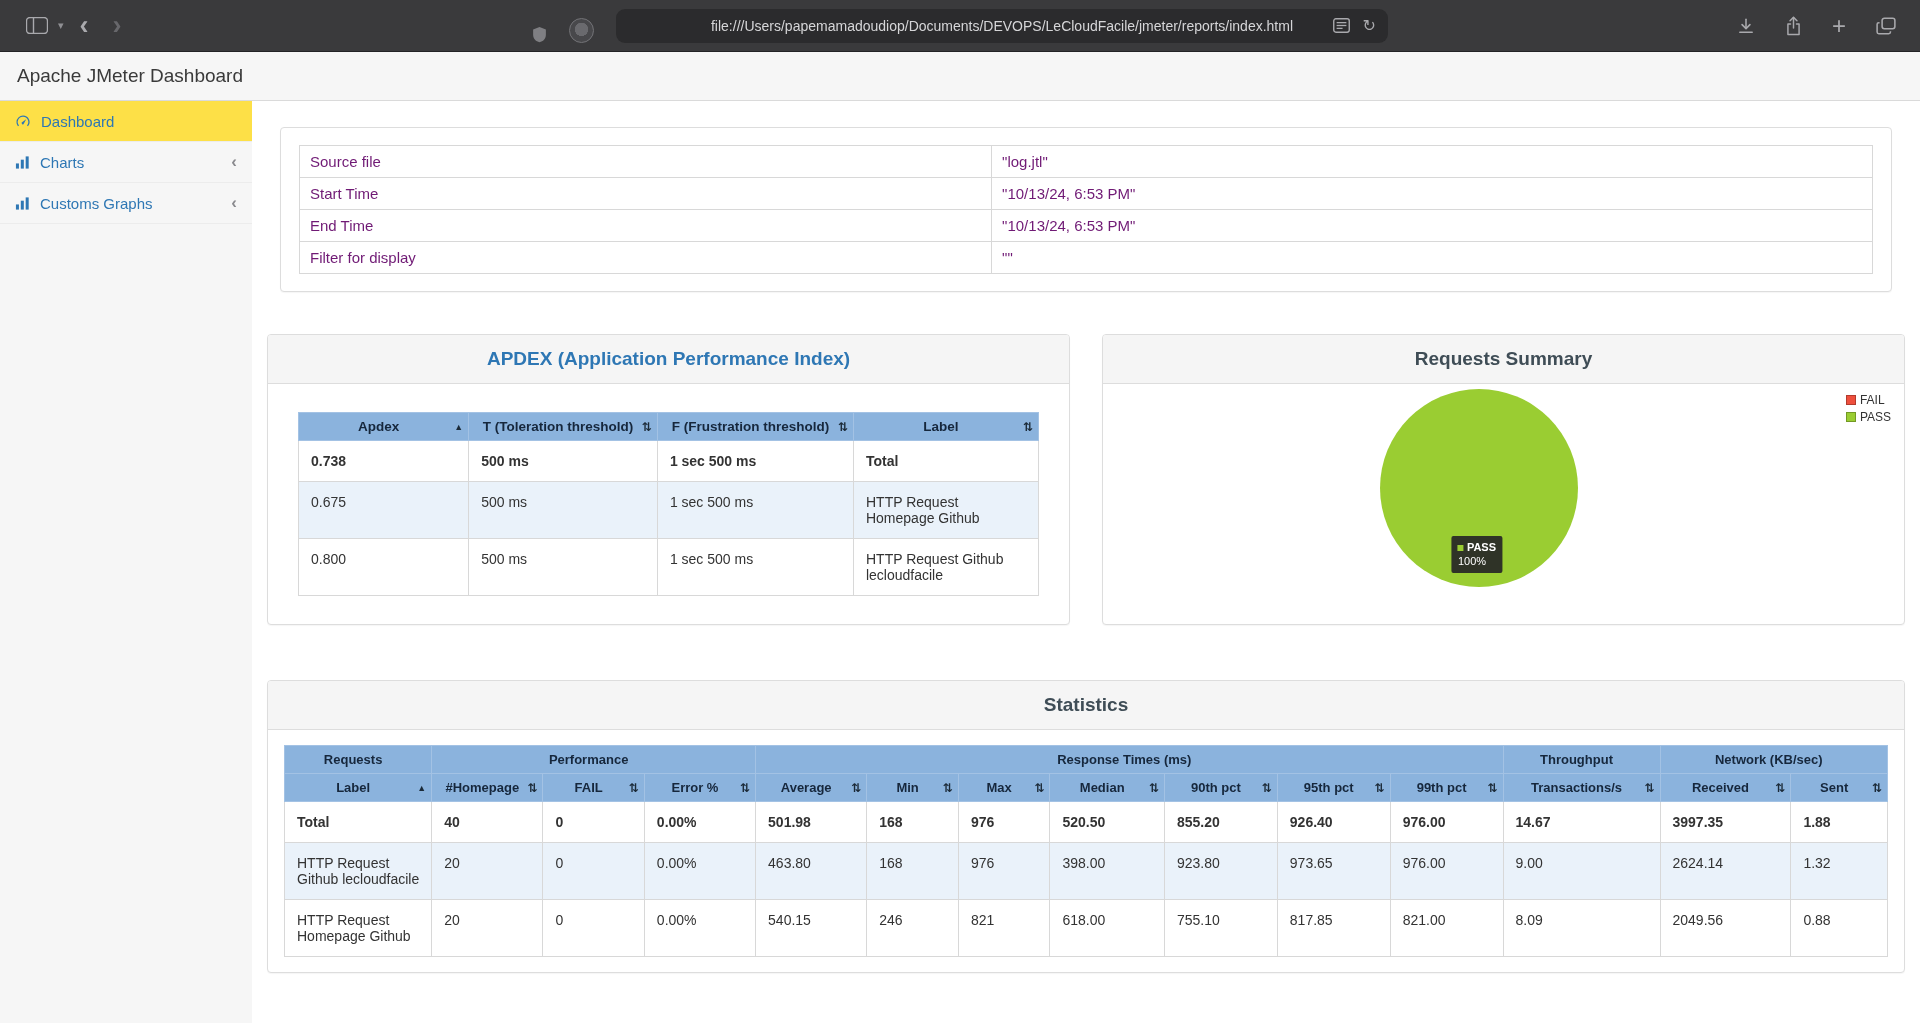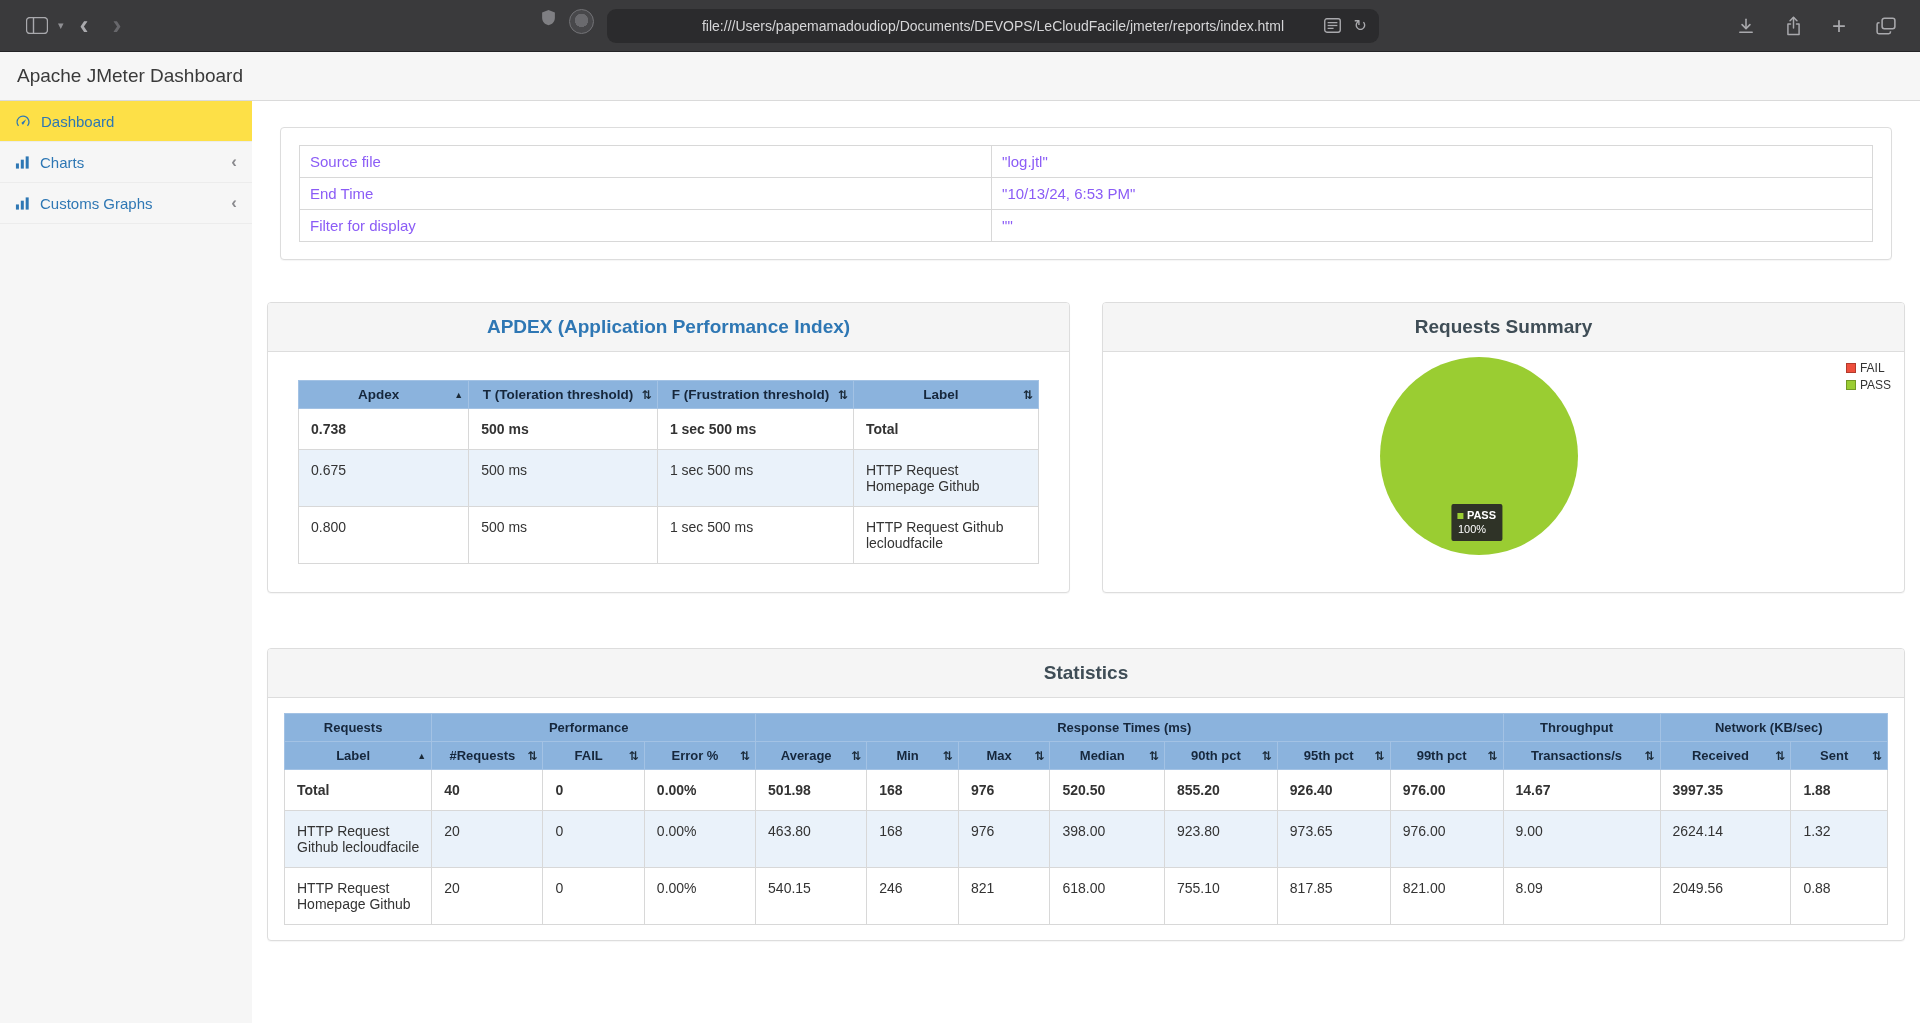--- a/index.html
+++ b/index.html
@@ -15,21 +15,21 @@
     height:52px; background:#3a3a3c; border-bottom:1px solid #232325;
     display:flex; align-items:center; position:relative;
   }
   .tb-left { display:flex; align-items:center; margin-left:20px; gap:4px; }
   .tb-icon-btn { background:none; border:none; padding:0 6px; color:#a9a9ad; display:flex; align-items:center; cursor:default; }
   .chevron-sm { font-size:11px; color:#8f8f93; padding:0 2px 0 0; }
   .nav-arrow { font-size:27px; line-height:1; padding:0 10px; font-weight:bold; }
   .nav-back { color:#a9a9ad; }
   .nav-forward { color:#67676b; }
 
-  .tb-center { position:absolute; left:50%; transform:translateX(-50%); display:flex; align-items:flex-start; gap:13px; }
+  .tb-center { position:absolute; left:50%; transform:translateX(-50%); display:flex; align-items:flex-end; gap:22px; }
   .ext-badge {
     width:25px; height:25px; border-radius:50%;
     background:radial-gradient(circle at 50% 45%, #6a6a6e 0 38%, #48484b 40%);
     border:1px solid #737377;
   }
   .url-pill {
     width:772px; height:34px; background:#2b2b2d; border-radius:9px;
     display:flex; align-items:center; justify-content:center; position:relative;
   }
   .url-text { color:#d6d6d8; font-size:14px; white-space:nowrap; }
@@ -62,21 +62,21 @@
   .panel { border:1px solid #ddd; border-radius:4px; background:#fff; box-shadow:0 1px 1px rgba(0,0,0,.04); }
   .panel-heading {
     background:#f5f5f5; border-bottom:1px solid #ddd; border-radius:3px 3px 0 0;
     padding:13px 15px; text-align:center; font-weight:bold; font-size:19px; color:#3f4d56;
   }
   .panel-heading.blue { color:#2e77b4; }
 
   
   #test-info { margin:0 13px 42px 13px; }
   .info-body { padding:17px 18px; }
-  .info-table { width:100%; border-collapse:collapse; font-size:15px; color:#8b5cf6; }
+  .info-table { width:100%; border-collapse:collapse; font-size:15px; color:#701a75; }
   .info-table td { border:1px solid #d8d8d8; padding:7px 10px; }
   .info-label { width:44%; }
 
   
   .two-col { display:flex; gap:32px; margin-bottom:55px; align-items:stretch; }
   .two-col .panel { flex:1; }
 
   
   .data-table { width:100%; border-collapse:collapse; font-size:14px; color:#333; }
   .data-table th {
@@ -204,20 +204,24 @@
 
   <main class="content">
 
     <section class="panel" id="test-info">
       <div class="info-body">
         <table class="info-table">
           <tbody>
             <tr>
               <td class="info-label">Source file</td>
               <td>"log.jtl"</td>
+            </tr>
+            <tr>
+              <td class="info-label">Start Time</td>
+              <td>"10/13/24, 6:53 PM"</td>
             </tr>
             <tr>
               <td class="info-label">End Time</td>
               <td>"10/13/24, 6:53 PM"</td>
             </tr>
             <tr>
               <td class="info-label">Filter for display</td>
               <td>""</td>
             </tr>
           </tbody>
@@ -325,21 +329,21 @@
           <thead>
             <tr>
               <th colspan="1">Requests</th>
               <th colspan="3">Performance</th>
               <th colspan="7">Response Times (ms)</th>
               <th colspan="1">Throughput</th>
               <th colspan="2">Network (KB/sec)</th>
             </tr>
             <tr>
               <th><span>Label</span><span class="sort-icon">▲</span></th>
-              <th><span>#Requests</span><span class="sort-icon both">⇅</span></th>
+              <th><span>#Homepage</span><span class="sort-icon both">⇅</span></th>
               <th><span>FAIL</span><span class="sort-icon both">⇅</span></th>
               <th><span>Error %</span><span class="sort-icon both">⇅</span></th>
               <th><span>Average</span><span class="sort-icon both">⇅</span></th>
               <th><span>Min</span><span class="sort-icon both">⇅</span></th>
               <th><span>Max</span><span class="sort-icon both">⇅</span></th>
               <th><span>Median</span><span class="sort-icon both">⇅</span></th>
               <th><span>90th pct</span><span class="sort-icon both">⇅</span></th>
               <th><span>95th pct</span><span class="sort-icon both">⇅</span></th>
               <th><span>99th pct</span><span class="sort-icon both">⇅</span></th>
               <th><span>Transactions/s</span><span class="sort-icon both">⇅</span></th>

